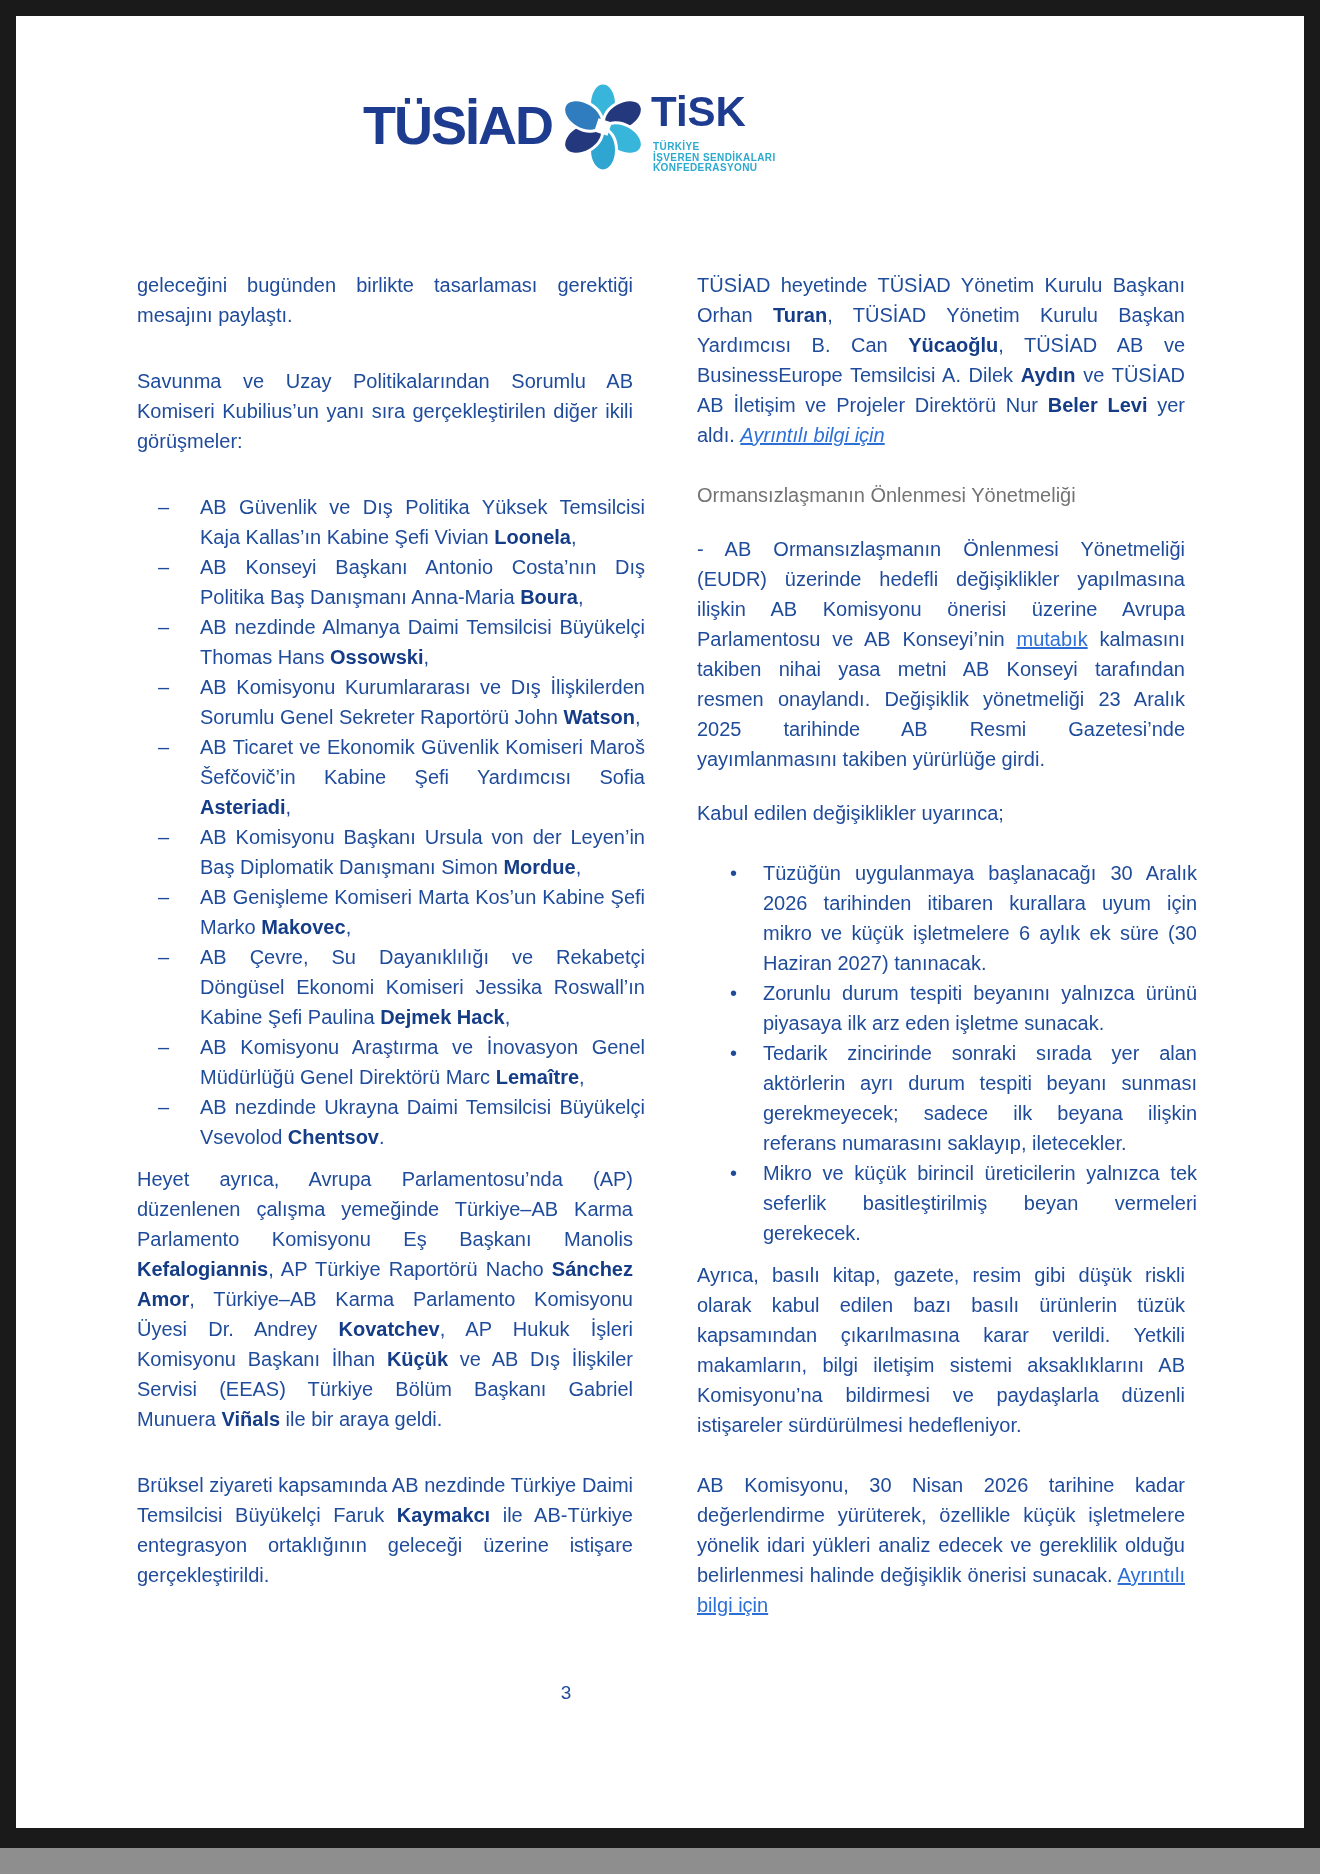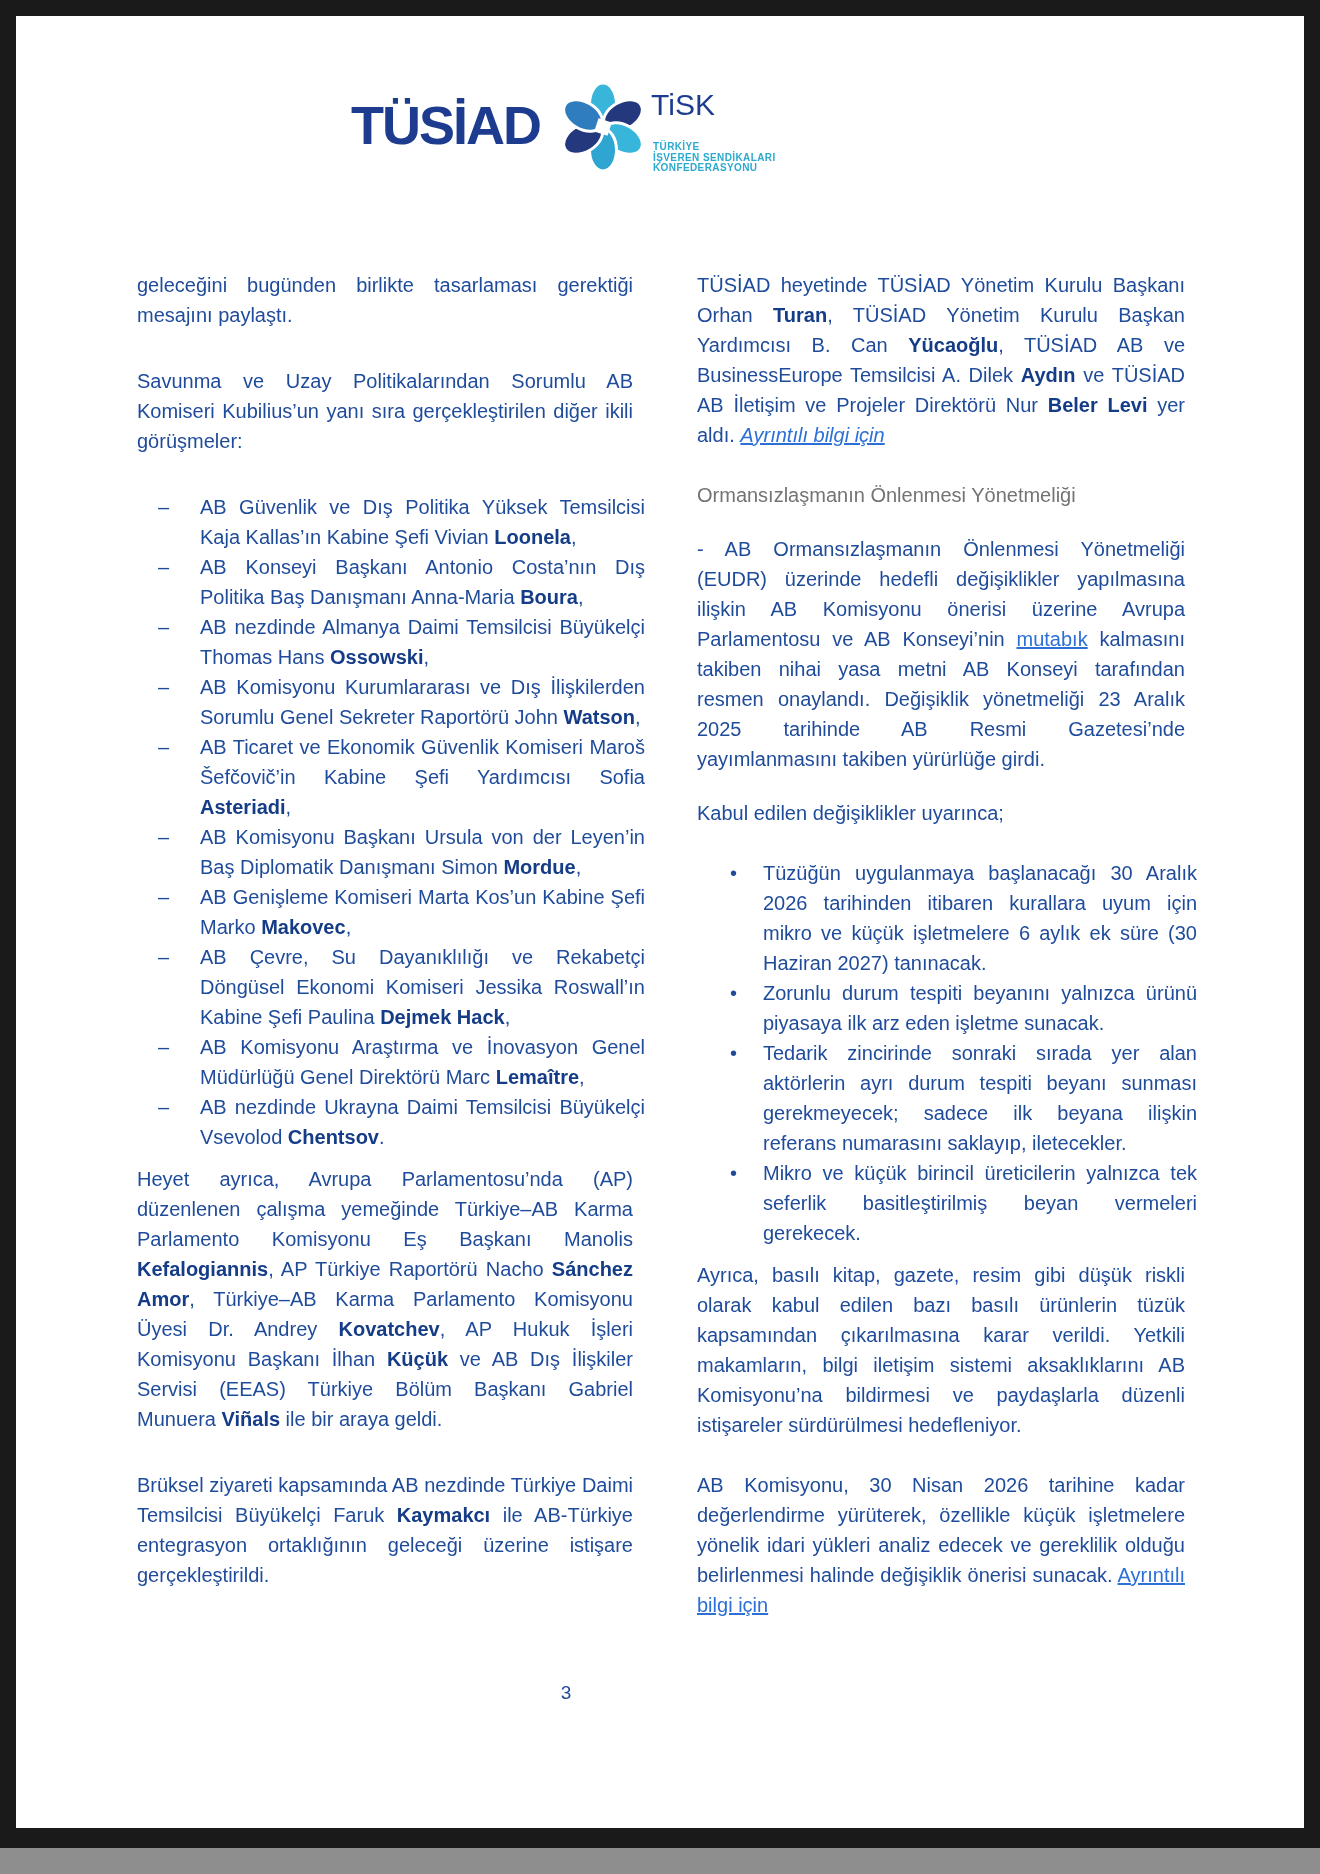--- a/index.html
+++ b/index.html
@@ -8,29 +8,29 @@
     background:#1a1a1a;
     font-family:"Liberation Sans", sans-serif;
   }
   .page{
     position:absolute;left:16px;top:16px;width:1288px;height:1812px;
     background:#ffffff;
   }
   
   .logo-row{position:absolute;left:0;top:62px;width:100%;height:110px;}
   .tusiad-logo{
-    position:absolute;left:335px;top:16px;
+    position:absolute;left:347px;top:16px;
     font-size:54px;font-weight:bold;letter-spacing:-2px;
     color:#1E3C8F;
   }
   .tisk-logo{position:absolute;left:547px;top:2px;width:230px;height:108px;}
   .tisk-flower{position:absolute;left:0;top:4px;}
   .tisk-name{
     position:absolute;left:88px;top:8px;
-    font-size:30px;font-weight:normal;color:#1E3C8F;letter-spacing:0px;
+    font-size:42px;font-weight:bold;color:#1E3C8F;letter-spacing:0px;
   }
   .tisk-sub{
     position:absolute;left:90px;top:62px;
     font-size:10px;line-height:10.5px;font-weight:bold;
     color:#2BA9CE;letter-spacing:0.4px;
   }
   
   .col{
     position:absolute;top:242px;
     font-size:20px;line-height:30px;color:#1F4B9B;

